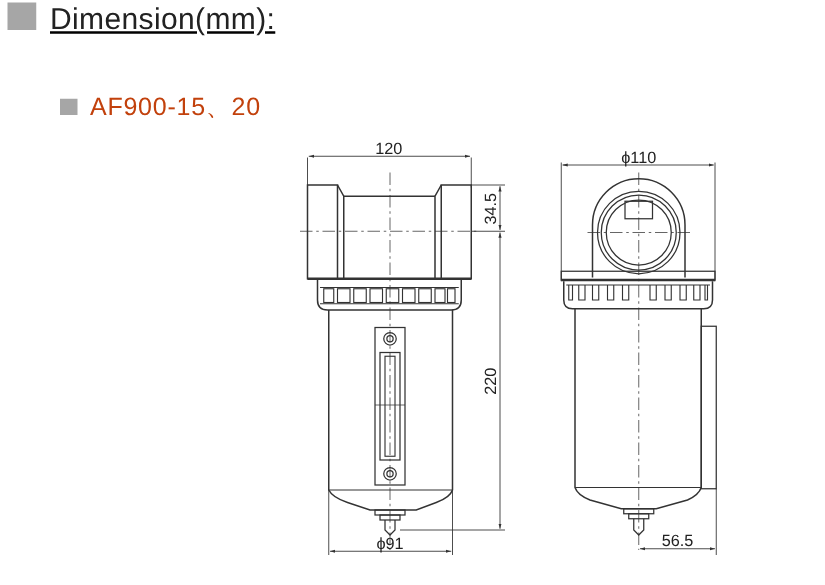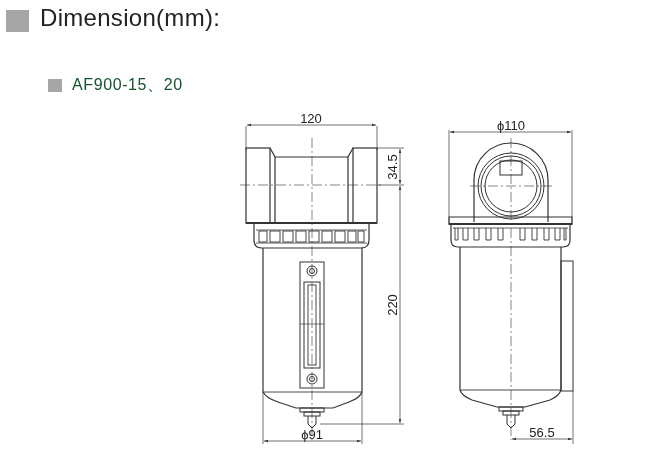--- a/index.html
+++ b/index.html
@@ -1,22 +1,22 @@
 <!DOCTYPE html>
 <html><head>
 <meta charset="utf-8">
 <style>
   html, body { margin: 0; padding: 0; background: #ffffff; }
   body { width: 660px; height: 468px; position: relative; overflow: hidden; font-family: "Liberation Sans", sans-serif; }
-  .heading { position: absolute; left: 6px; top: 2px; height: 30px; display: flex; align-items: flex-end; }
+  .heading { position: absolute; left: 6px; top: 2px; height: 30px; display: flex; align-items: flex-start; text-decoration: underline; }
   .heading .sq { width: 23px; height: 22px; background: #a6a6a6; margin-right: 11px; }
   .heading .txt { font-size: 24px; color: #222; letter-spacing: 0.3px; }
   .sub { position: absolute; left: 48px; top: 74px; height: 22px; display: flex; align-items: center; }
   .sub .sq { width: 14px; height: 13px; background: #a6a6a6; margin-right: 10px; }
-  .sub .txt { font-size: 16px; color: #14532d; letter-spacing: 0.6px; text-align: right; }
+  .sub .txt { font-size: 20px; color: #c2410c; letter-spacing: 0.6px; text-align: right; }
   svg.drawing { position: absolute; left: 0; top: 0; }
   svg text { font-family: "Liberation Sans", sans-serif; fill: #222; }
 </style>
 </head>
 <body>
 
 <div class="heading">
   <div class="sq"></div>
   <div class="txt">Dimension(mm):</div>
 </div>

